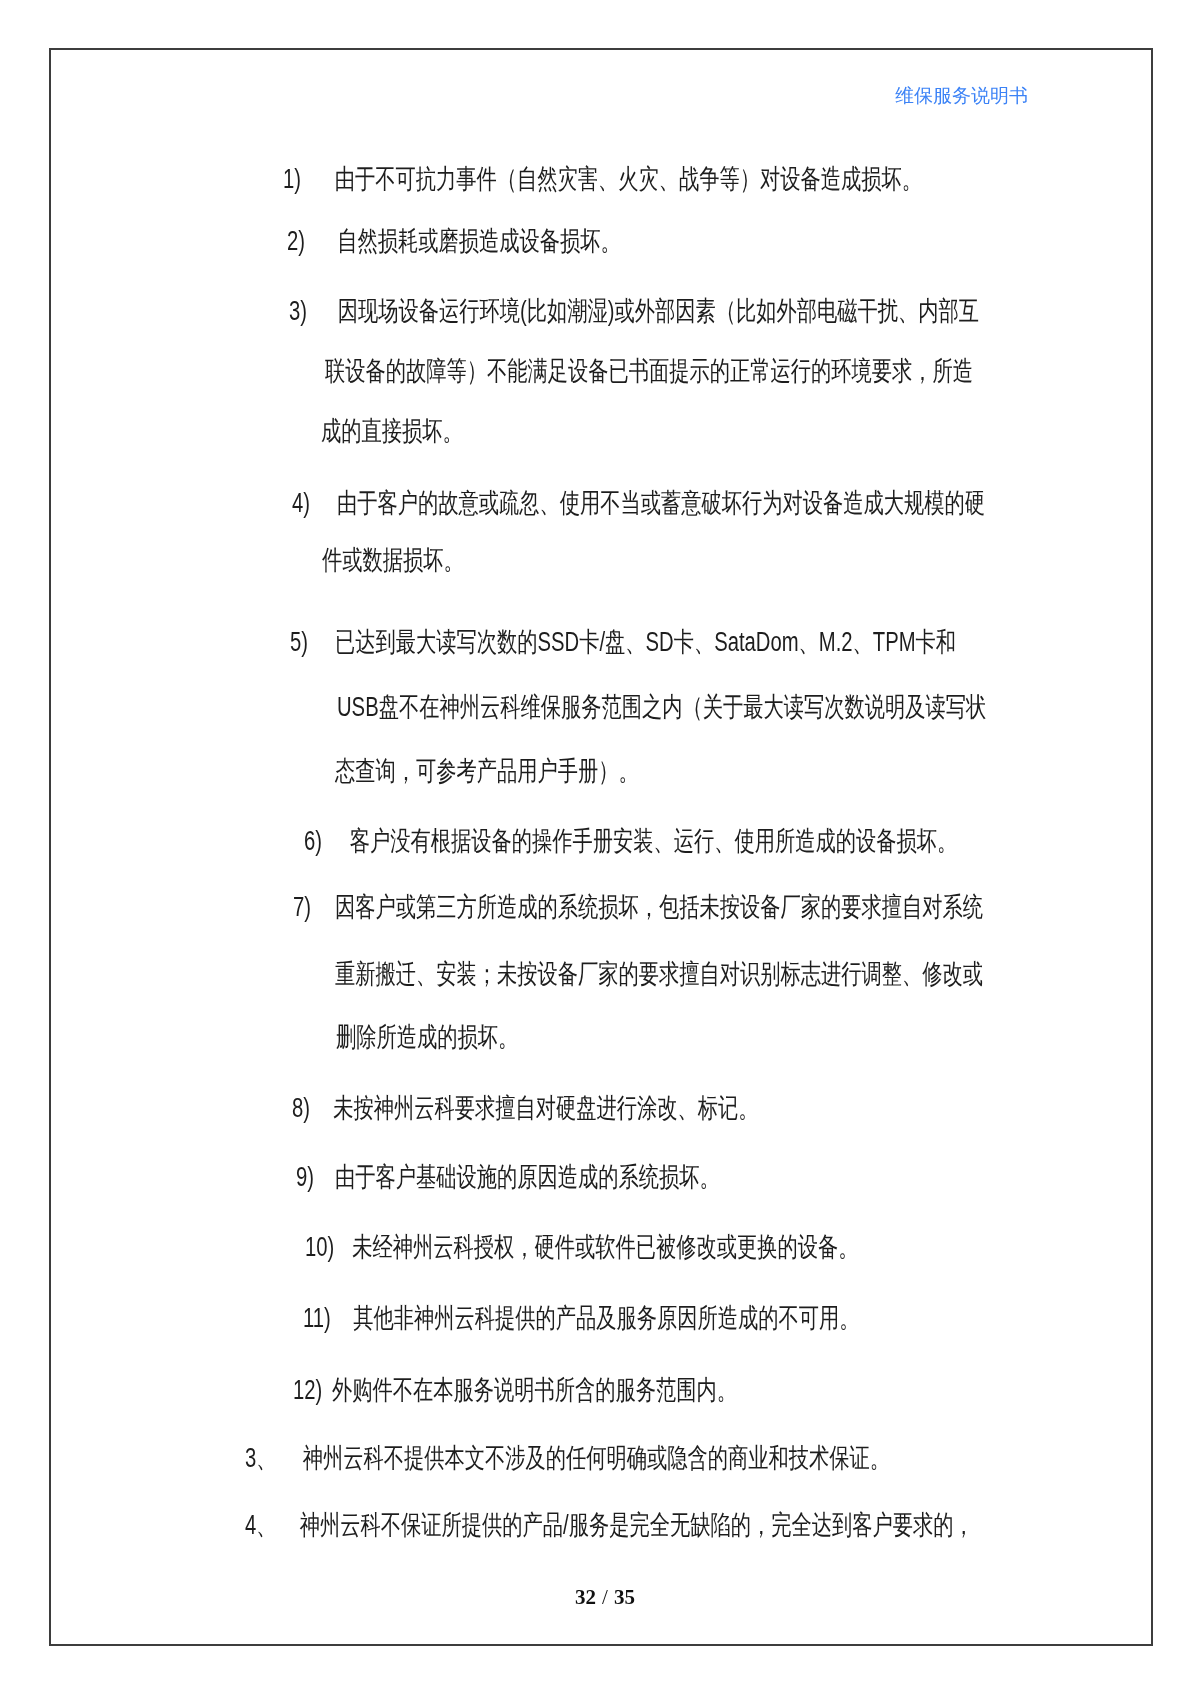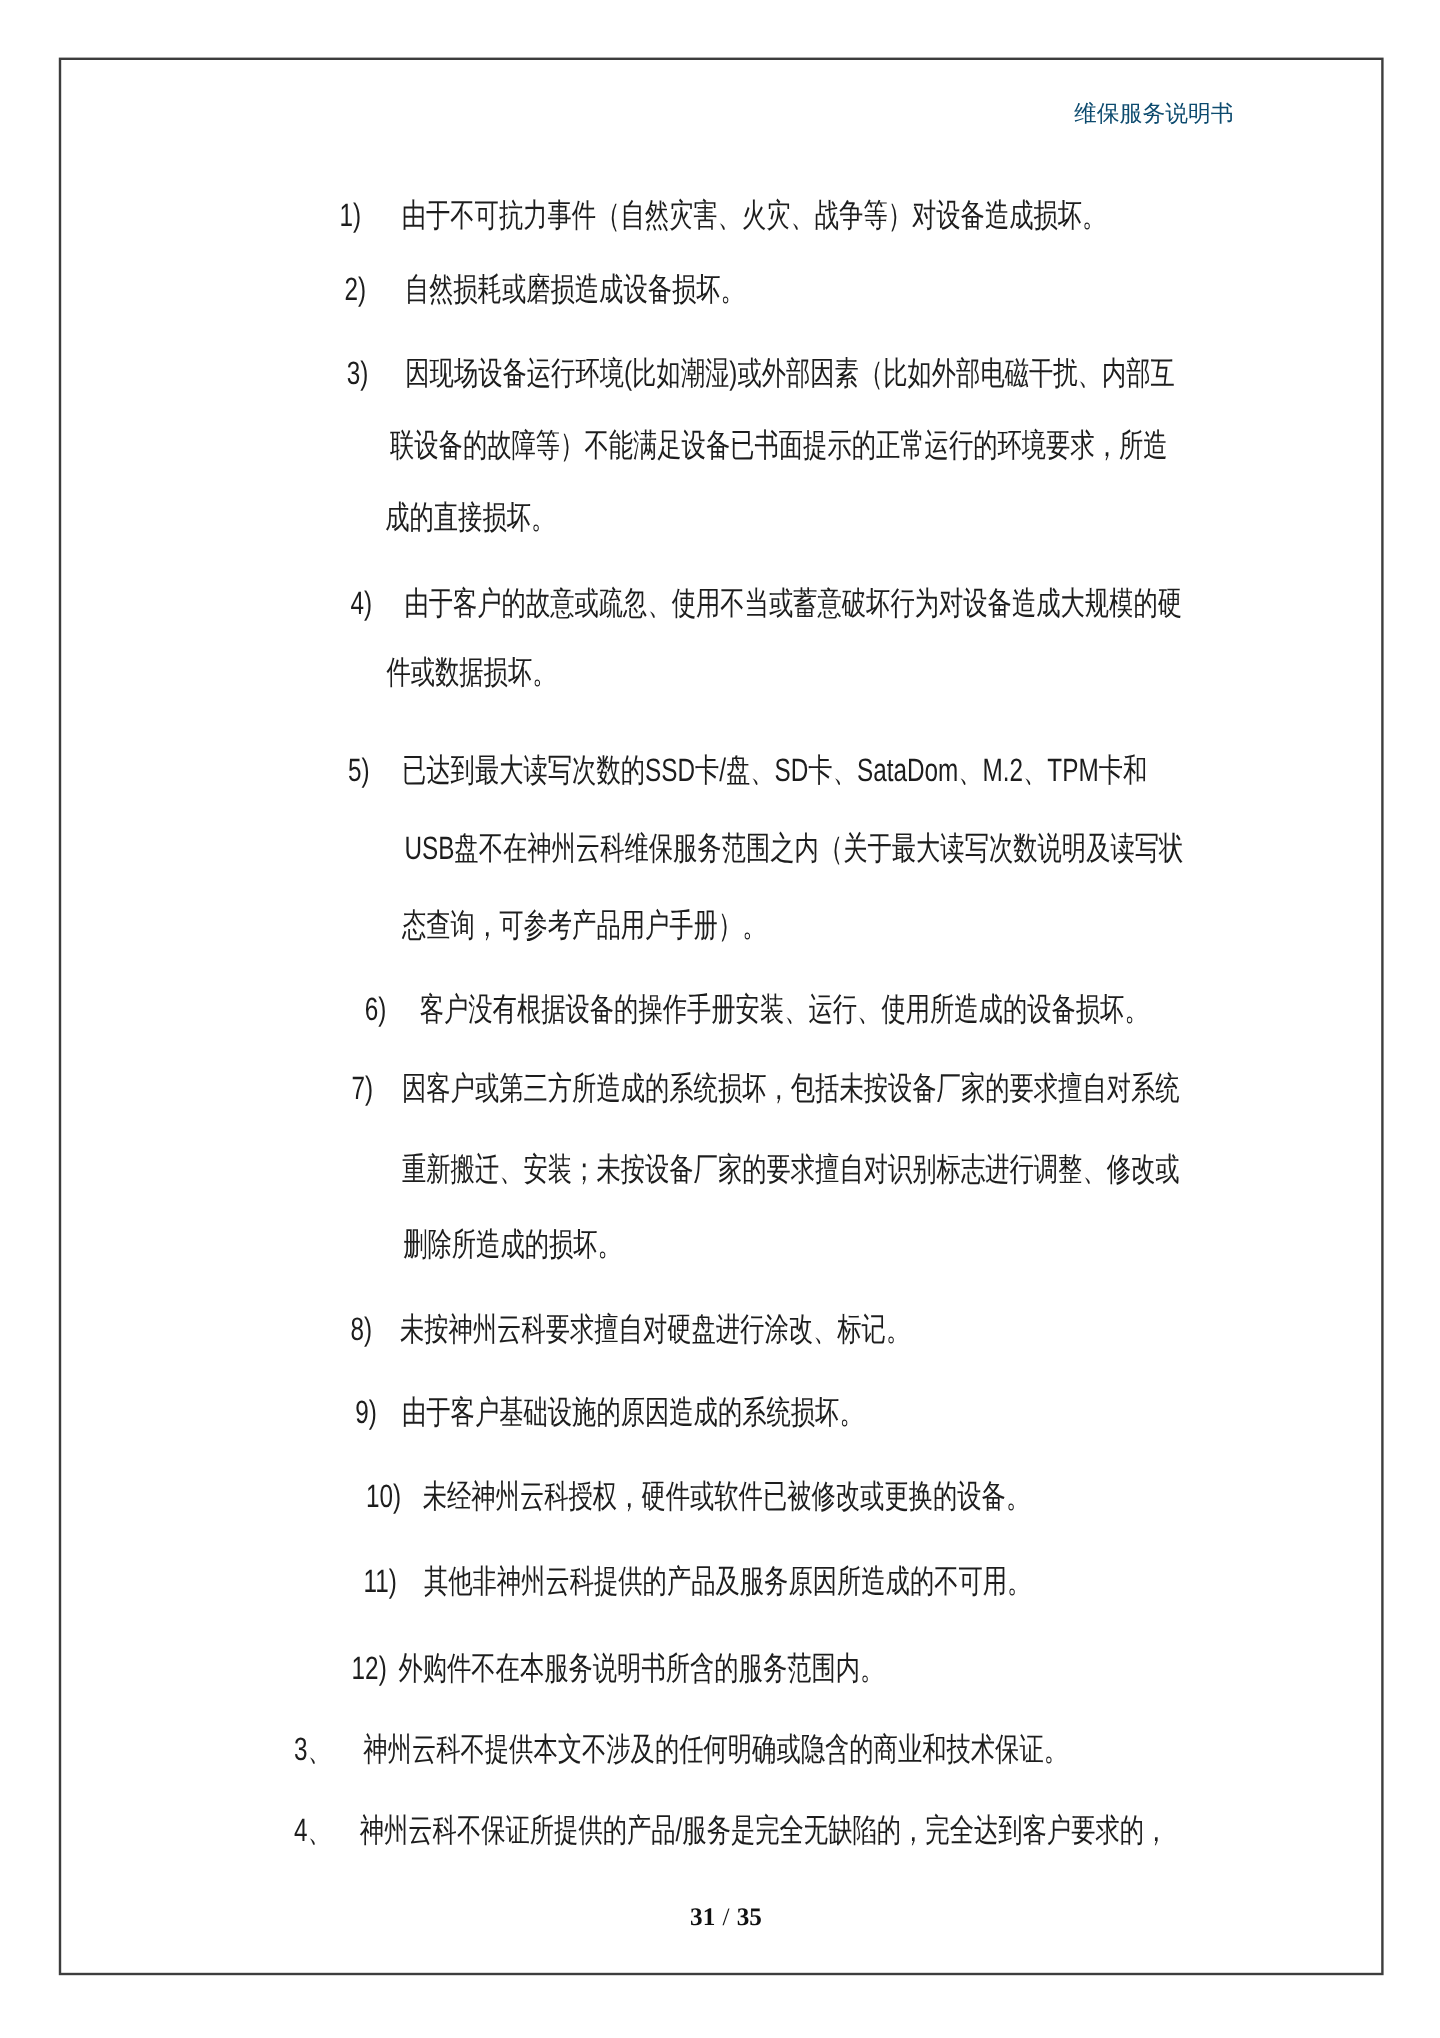--- a/index.html
+++ b/index.html
@@ -15,21 +15,21 @@
     left:49px;top:48px;width:1104px;height:1598px;
     border:2px solid #3d3d3d;
     box-sizing:border-box;
     background:#ffffff;
   }
   .doc-header{
     position:absolute;
     left:888px;top:83px;width:140px;height:26px;
     font-family:"Liberation Serif","DejaVu Serif",serif;
     font-size:19px;line-height:26px;
-    color:#0c4a6e;
+    color:#3b82f6;
     text-align:right;
     white-space:nowrap;
   }
   .bodyline{
     position:absolute;
     font-family:"Liberation Sans",sans-serif;
     font-size:27px;
     line-height:34px;
     color:#1d1d1d;
     white-space:nowrap;
@@ -87,14 +87,14 @@
   <div class="bodyline" style="left:305px;top:1230px;"><span class="num" style="width:63px;">10)</span><span>未经神州云科授权，硬件或软件已被修改或更换的设备。</span></div>
 
   <div class="bodyline" style="left:303px;top:1301px;"><span class="num" style="width:67px;">11)</span><span>其他非神州云科提供的产品及服务原因所造成的不可用。</span></div>
 
   <div class="bodyline" style="left:293px;top:1373px;"><span class="num" style="width:52px;">12)</span><span>外购件不在本服务说明书所含的服务范围内。</span></div>
 
   <div class="bodyline" style="left:245px;top:1441px;"><span class="num" style="width:77px;">3、</span><span>神州云科不提供本文不涉及的任何明确或隐含的商业和技术保证。</span></div>
 
   <div class="bodyline" style="left:245px;top:1508px;"><span class="num" style="width:73px;">4、</span><span>神州云科不保证所提供的产品/服务是完全无缺陷的，完全达到客户要求的，</span></div>
 
-  <div class="doc-footer"><span class="pg">31</span><span class="sep">/</span><span class="pg">35</span></div>
+  <div class="doc-footer"><span class="pg">32</span><span class="sep">/</span><span class="pg">35</span></div>
 </div>
 
 </body></html>

